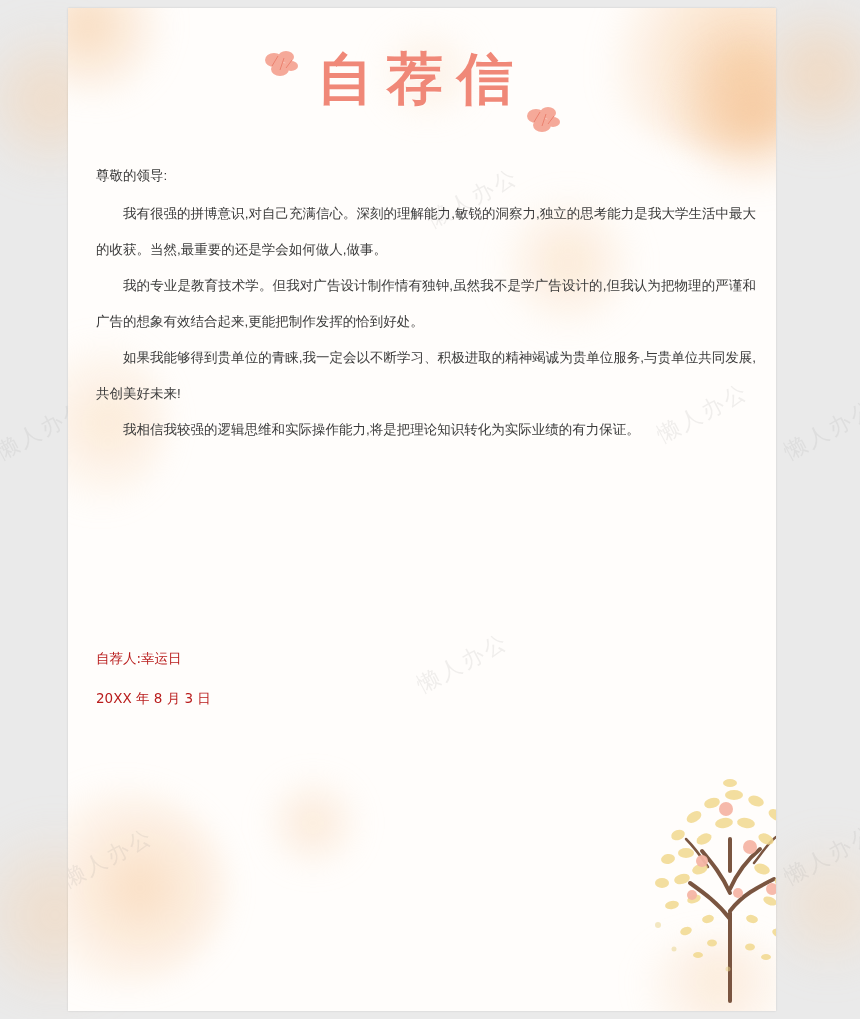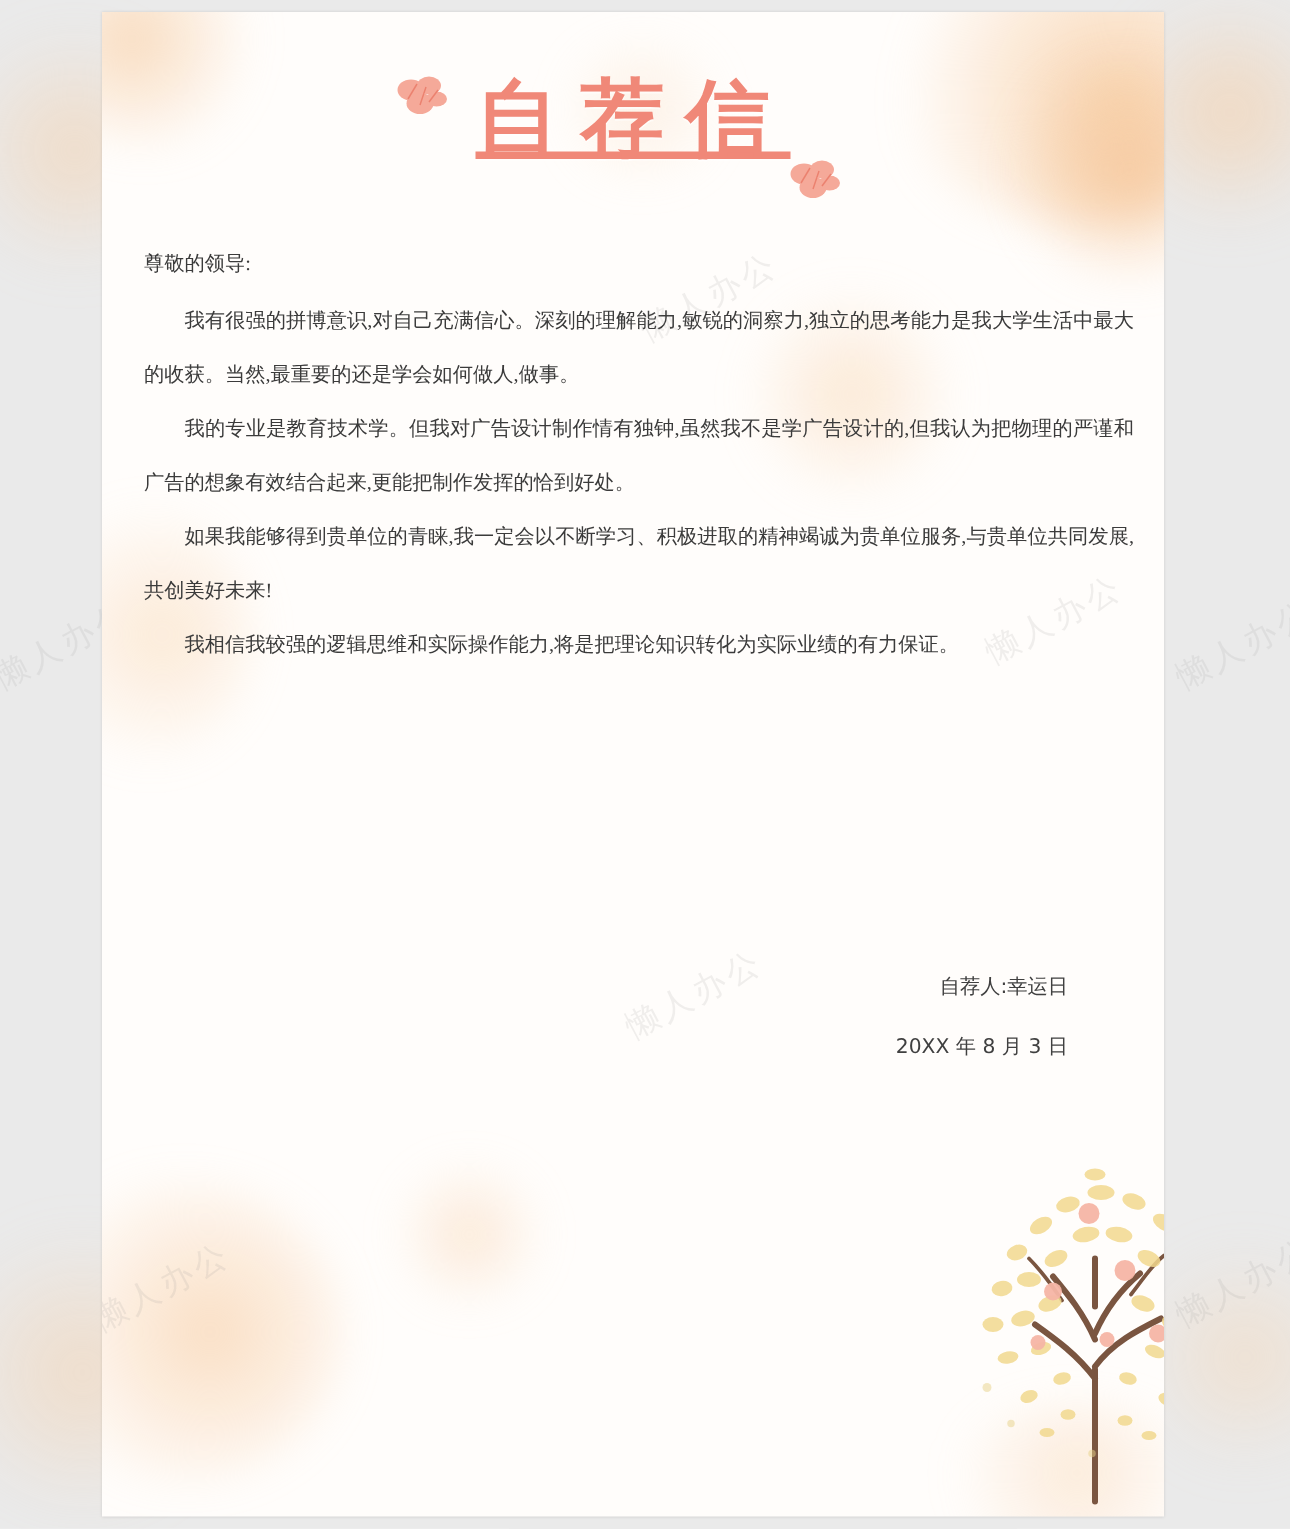--- a/index.html
+++ b/index.html
@@ -70,56 +70,55 @@
     text-align: center;
   }
   .doc-title {
     display: inline-block;
     font-family: "DejaVu Serif", "Liberation Serif", serif;
     font-size: 56px;
     font-weight: bold;
     letter-spacing: 14px;
     color: #f08878;
     text-shadow: 0 1px 0 rgba(255,255,255,0.6);
-    text-decoration: underline;
   }
 
   
   .blossom {
     position: absolute;
     pointer-events: none;
   }
 
   
   .letter {
     position: absolute;
     left: 28px;
     top: 150px;
     width: 660px;
     color: #3b3b3b;
-    font-family: Liberation Serif, serif;
+    font-family: Liberation Sans, sans-serif;
     font-size: 13.5px;
     line-height: 36px;
   }
   .letter p {
     margin: 0;
     text-align: justify;
   }
   .salutation { margin-bottom: 2px !important; }
   .indent { text-indent: 2em; }
   .closing-1 { margin-top: 6px !important; }
   .closing-2 { text-indent: 2em; margin-top: 4px !important; }
 
   .signature {
     position: absolute;
     left: 28px;
     top: 630px;
     width: 660px;
-    text-align: right;
-    color: #404040;
+    text-align: left;
+    color: #b91c1c;
     font-family: "DejaVu Sans", "Liberation Sans", sans-serif;
     font-size: 13.5px;
     line-height: 40px;
     padding-right: 44px;
     box-sizing: border-box;
   }
 
   
   .watermark {
     position: absolute;

